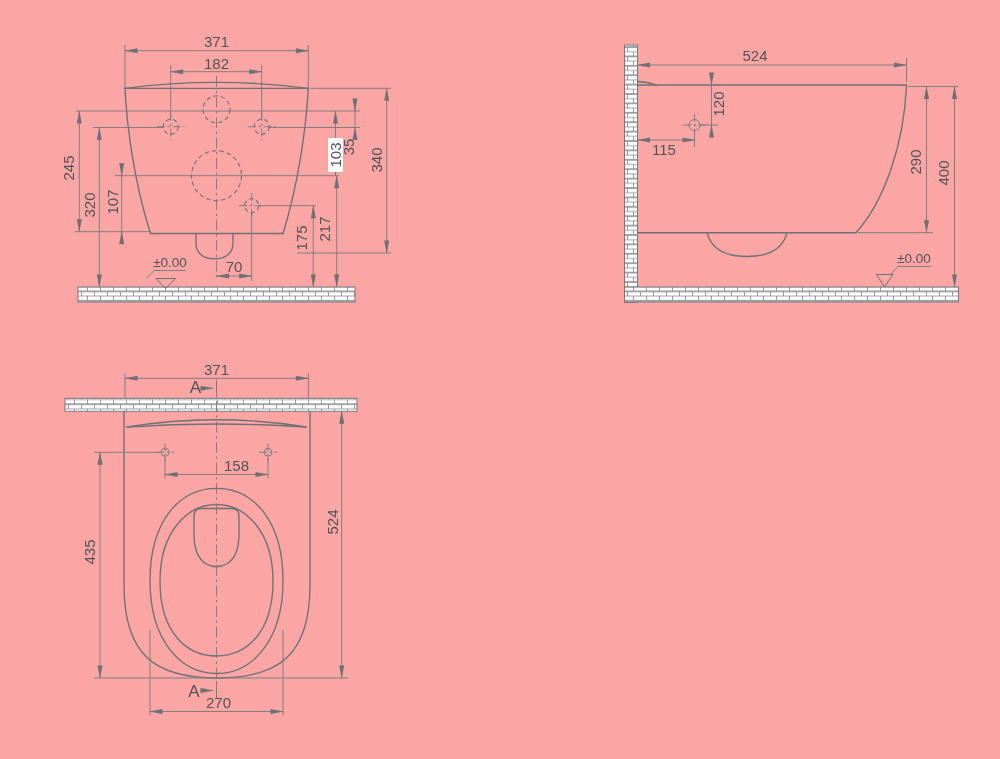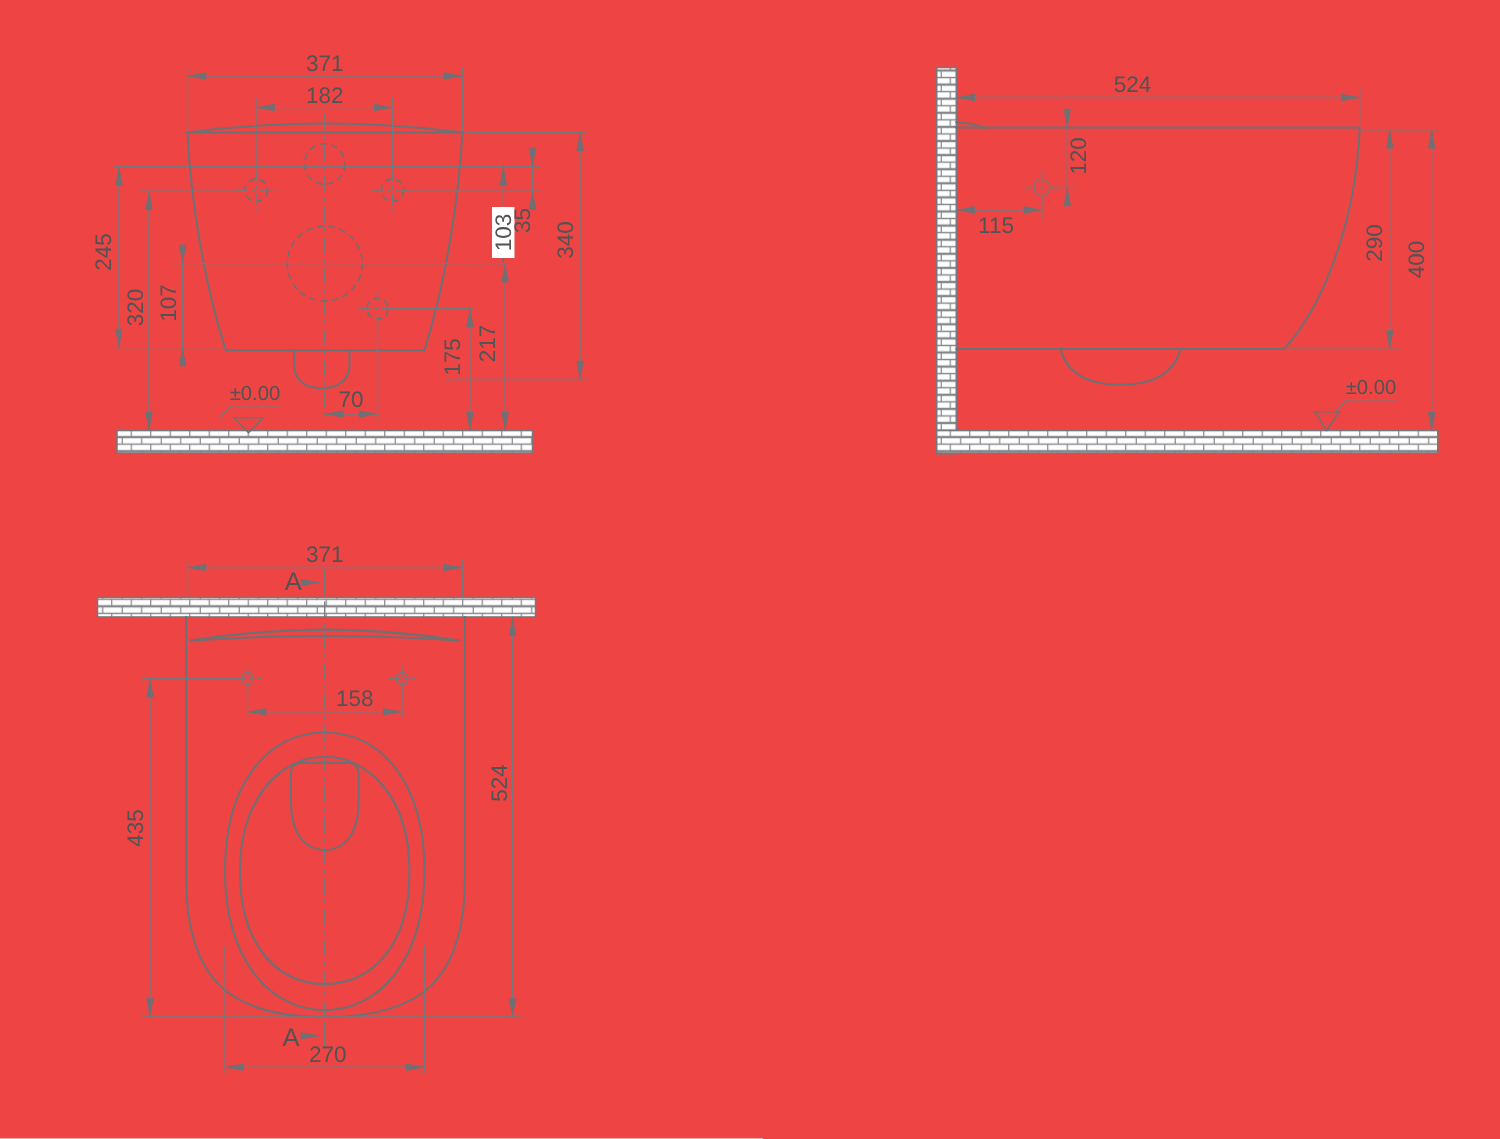--- a/index.html
+++ b/index.html
@@ -1,16 +1,16 @@
 <!DOCTYPE html>
 <html><head>
 <meta charset="utf-8">
 <style>
   html,body{margin:0;padding:0;background:#ffffff;}
-  .stage{width:1000px;height:759px;position:relative;background:#ef4444;overflow:hidden;}
+  .stage{width:1000px;height:759px;position:relative;background:#fca5a5;overflow:hidden;}
   svg{display:block;}
   svg text{
     font-family:"Liberation Sans","DejaVu Sans",sans-serif;
     fill:#525355;
   }
   .dim-t{font-size:15px;}
   .sec-t{font-size:17px;}
   .datum-t{font-size:13.5px;}
   .obj{stroke:#6f7073;stroke-width:1.35;fill:none;stroke-linecap:round;}
   .thin{stroke:#77787b;stroke-width:0.9;fill:none;}

